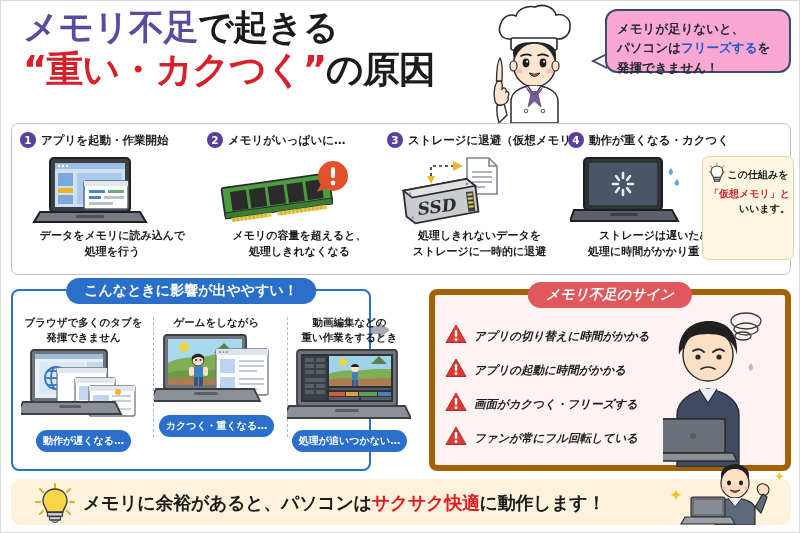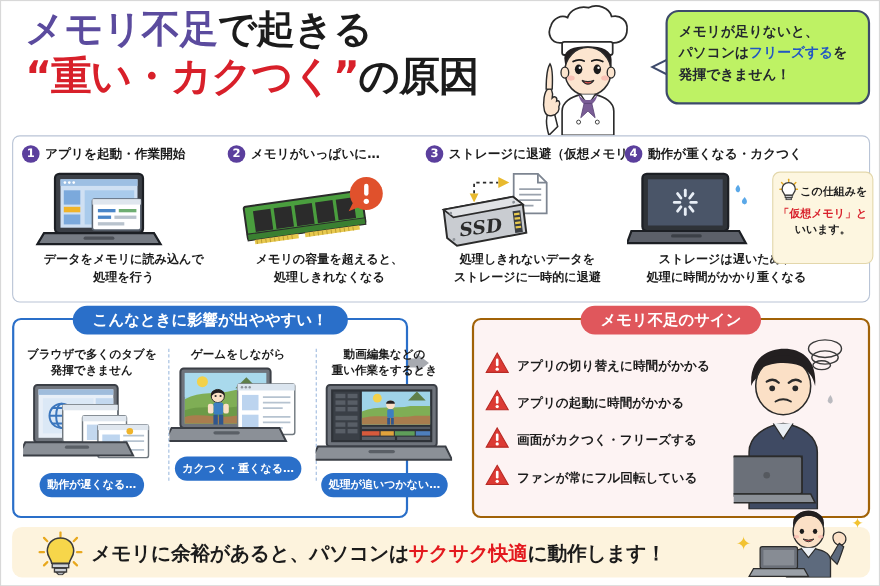--- a/index.html
+++ b/index.html
@@ -20,22 +20,22 @@
   .t-purple{color:#5b4b9e;}
   .t-dark{color:#1b1b1b;}
   .t-red{color:#d8202a;}
 
   
   .chef{position:absolute;left:470px;top:0px;width:130px;height:122px;}
   .chef svg{display:block;}
 
   
   .bubble{
-    position:absolute;left:604px;top:8px;width:186px;height:86px;
-    border:2px solid #3d4a6b;border-radius:12px;background:#bef264;
+    position:absolute;left:604px;top:8px;width:186px;height:64px;
+    border:2px solid #3d4a6b;border-radius:12px;background:#f9a8d4;
     box-sizing:border-box;padding:8px 10px;
   }
   .bubble-line{font-size:12.5px;font-weight:bold;color:#23272e;line-height:1.55;white-space:nowrap;}
   .b-blue{color:#2257c4;}
   .bubble-tail{position:absolute;left:590px;top:52px;width:0;height:0;
     border-top:8px solid transparent;border-bottom:8px solid transparent;border-right:16px solid #3d4a6b;}
   .bubble-tail-in{position:absolute;left:594px;top:53px;width:0;height:0;
     border-top:7px solid transparent;border-bottom:7px solid transparent;border-right:14px solid #fff;}
 
   
@@ -53,23 +53,23 @@
   .step-title{font-size:11.5px;font-weight:bold;color:#1b1b1b;}
   .step-art{height:76px;position:relative;margin-top:2px;}
   .step-cap{font-size:11px;font-weight:bold;color:#1b1b1b;line-height:1.45;text-align:center;white-space:nowrap;}
 
   .arrow{position:absolute;top:196px;width:26px;height:20px;}
   .arrow svg{display:block;}
   .arr1{left:172px;} .arr2{left:352px;} .arr3{left:533px;}
 
   
   .note{
-    position:absolute;left:690px;top:32px;width:92px;height:84px;
+    position:absolute;left:690px;top:32px;width:92px;height:104px;
     background:#fdf6e0;border:1px solid #e3d7ab;border-radius:7px;box-sizing:border-box;
-    padding:5px 3px;text-align:center;font-family:Liberation Serif, serif;
+    padding:5px 3px;text-align:right;
   }
   .note-l{font-size:10px;font-weight:bold;color:#1b1b1b;line-height:1.5;white-space:nowrap;}
   .note-red{color:#d8202a;}
   .note-head{display:flex;align-items:center;justify-content:center;gap:2px;}
 
   
   .blue-panel{
     position:absolute;left:10px;top:288px;width:360px;height:182px;
     border:2px solid #2a6fc9;border-radius:8px;background:#fff;box-sizing:border-box;
   }
@@ -84,21 +84,21 @@
   .cd1{left:140px;} .cd2{left:274px;}
   .col-title{font-size:10.5px;font-weight:bold;color:#1b1b1b;text-align:center;line-height:1.45;white-space:nowrap;}
   .col-art{height:82px;margin-top:3px;position:relative;}
   .col-pill{
     margin:0 auto;background:#2a6fc9;color:#fff;border-radius:11px;
     font-size:10px;font-weight:bold;padding:4px 7px;text-align:center;white-space:nowrap;width:fit-content;
   }
 
   .red-panel{
     position:absolute;left:428px;top:288px;width:362px;height:182px;
-    border:2px solid #a16207;border-radius:8px;background:#fdf3f3;box-sizing:border-box;
+    border:6px solid #a16207;border-radius:8px;background:#fdf3f3;box-sizing:border-box;font-style:italic;
   }
   .red-head{
     position:absolute;left:50%;transform:translateX(-50%);top:-13px;
     background:#e0575c;color:#fff;border-radius:14px;padding:4px 18px;
     font-size:14px;font-weight:bold;white-space:nowrap;
   }
   .sign-list{position:absolute;left:10px;top:24px;width:240px;}
   .sign-row{display:flex;align-items:center;gap:7px;height:34px;}
   .sign-tri{flex:0 0 auto;}
   .sign-txt{font-size:11.5px;font-weight:bold;color:#1b1b1b;white-space:nowrap;}

